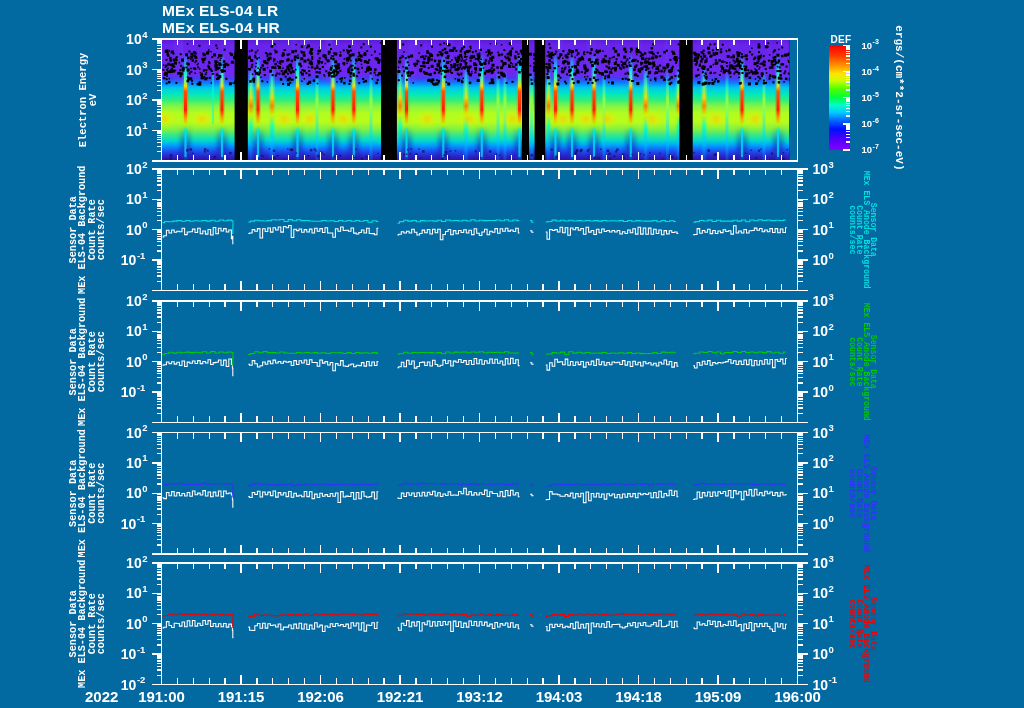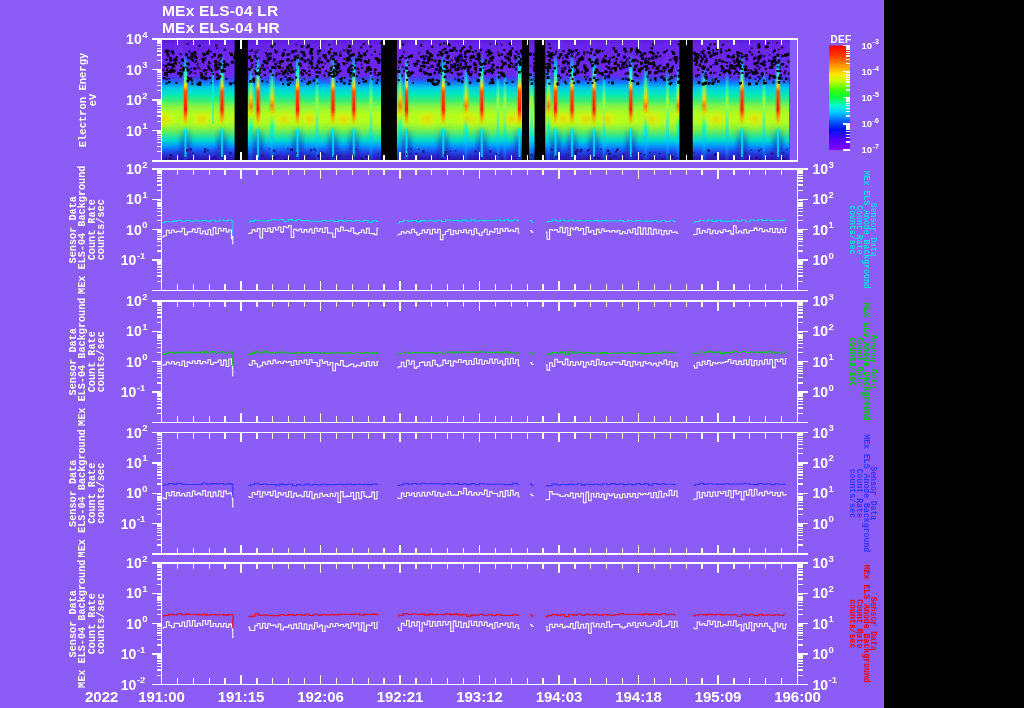--- a/index.html
+++ b/index.html
@@ -1,14 +1,14 @@
 <!DOCTYPE html>
 <html><head><meta charset="utf-8"><style>
 html,body{margin:0;padding:0;background:#000;}
-#c{position:relative;width:884px;height:708px;background:#8b5cf6;overflow:hidden;opacity:0.999;}
+#c{position:relative;width:1024px;height:708px;background:#0369a1;overflow:hidden;opacity:0.999;}
 
 </style></head><body>
 <div id="c"><svg width="1024" height="708" viewBox="0 0 1024 708">
 <defs>
 <linearGradient id="gb" x1="0" y1="0" x2="0" y2="1">
 <stop offset="0.0" stop-color="#5817d8"></stop>
 <stop offset="0.05" stop-color="#6824ea"></stop>
 <stop offset="0.29" stop-color="#6e26f0"></stop>
 <stop offset="0.325" stop-color="#3e40f2"></stop>
 <stop offset="0.36" stop-color="#0a80ff"></stop>

